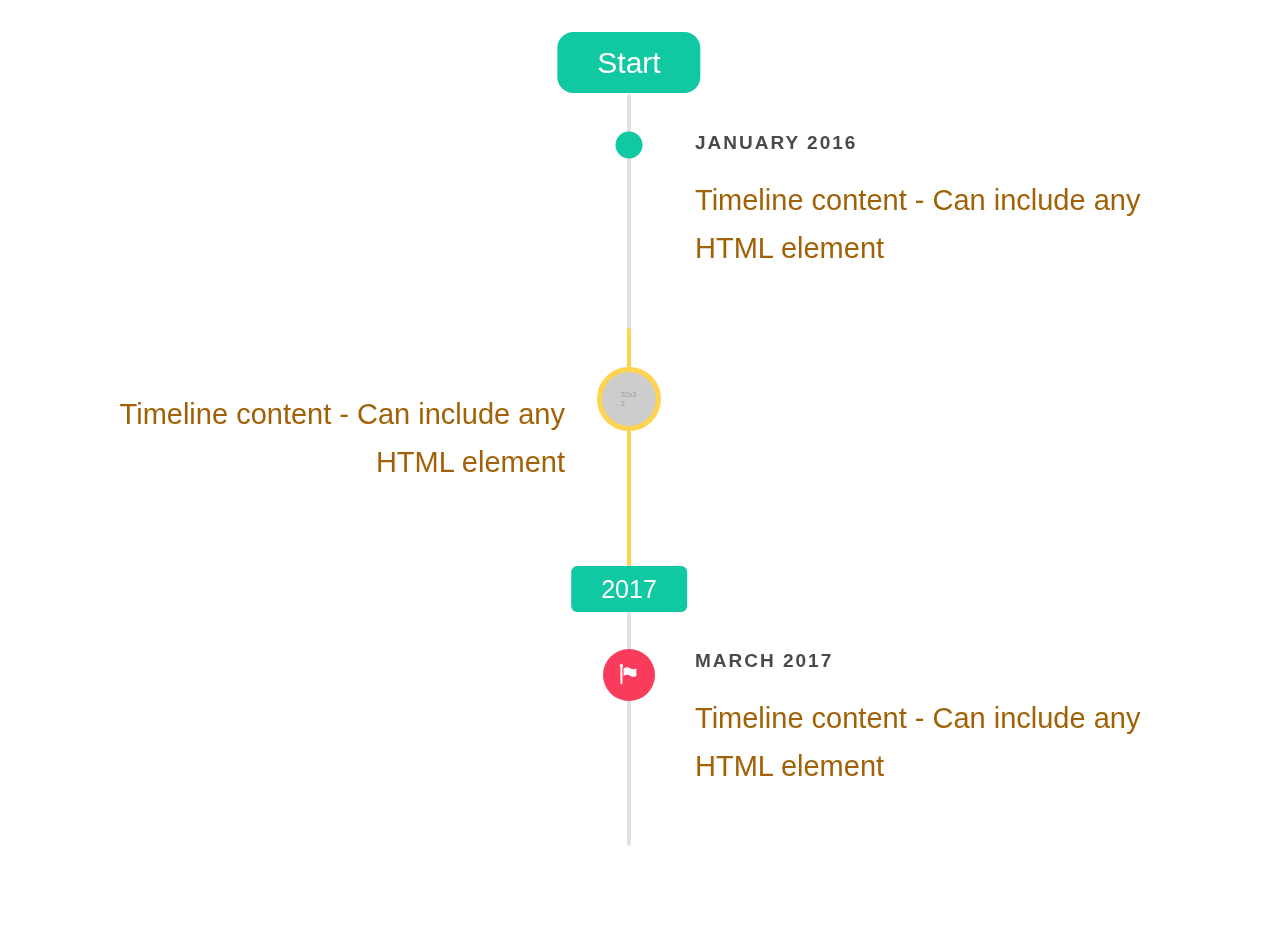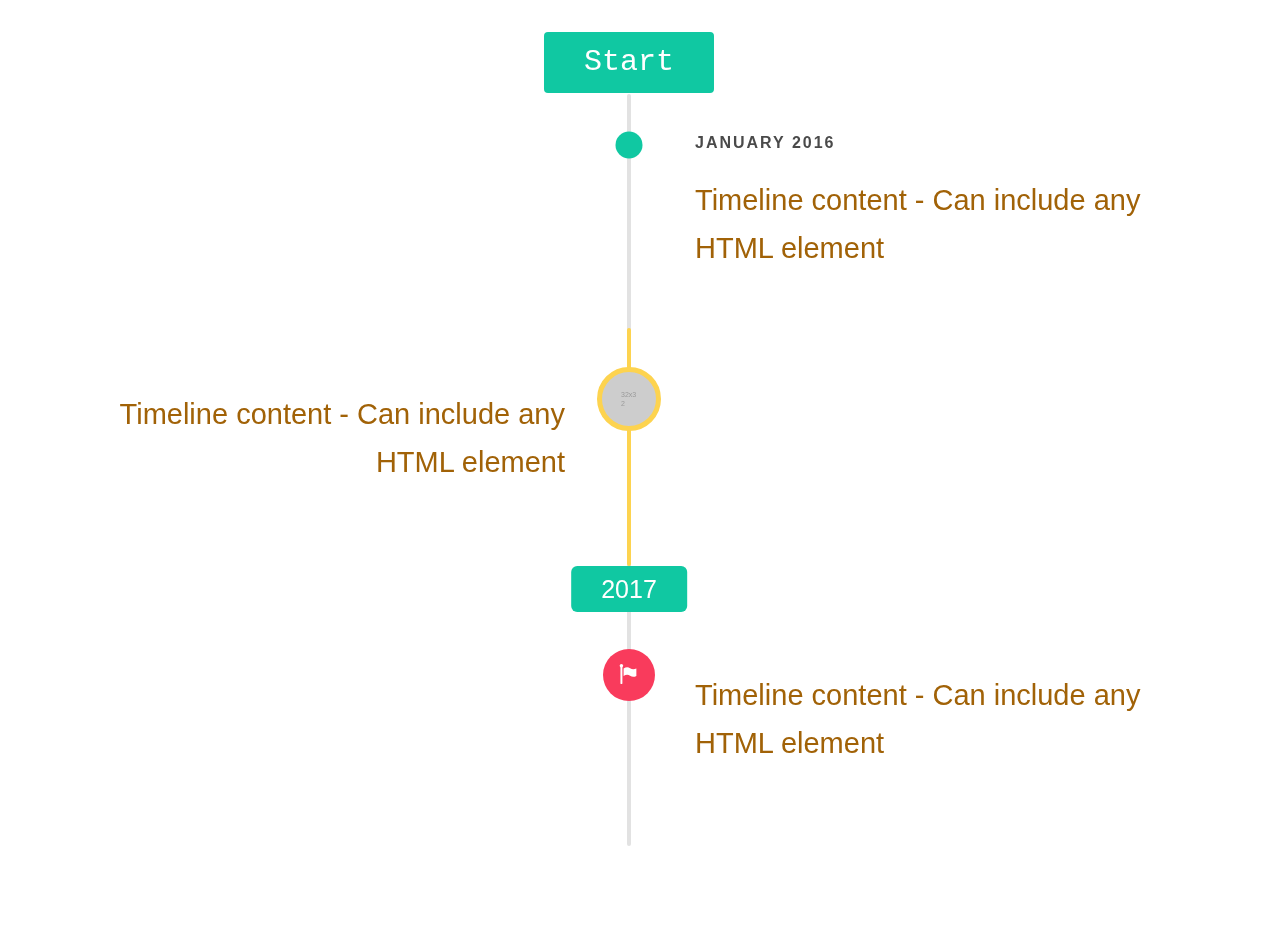--- a/index.html
+++ b/index.html
@@ -44,22 +44,21 @@
     background: #10c8a2;
     color: #ffffff;
     text-align: center;
     white-space: nowrap;
     box-sizing: border-box;
   }
   .flag-large {
     font-size: 30px;
     line-height: 37px;
     padding: 12px 40px;
-    border-radius: 4px;
-    font-family: Liberation Mono, monospace;
+    border-radius: 16px;
   }
   .flag-small {
     font-size: 25px;
     line-height: 32px;
     padding: 7px 30px;
     border-radius: 6px;
   }
   .flag-start { top: 32px; }
   .flag-year  { top: 566px; }
   .flag-end   { top: 848px; }
@@ -122,21 +121,21 @@
   .entry-left {
     right: 703px;
     text-align: right;
   }
   .entry-jan { top: 131px; }
   .entry-feb { top: 368px; }
   .entry-mar { top: 649px; }
 
   .entry-title {
     margin: 0;
-    font-size: 16px;
+    font-size: 19px;
     font-weight: 700;
     letter-spacing: 2px;
     color: #4a4a4a;
     line-height: 23px;
   }
   .entry-body {
     margin: 22px 0 0 0;
     font-size: 29px;
     line-height: 48px;
     color: #a16207;
@@ -174,17 +173,18 @@
       <svg viewBox="0 0 24 24" width="26" height="26" aria-hidden="true">
         <circle cx="5" cy="3.4" r="1.6" fill="#ffffff"></circle>
         <rect x="4.1" y="4.2" width="1.8" height="16.2" rx="0.9" fill="#ffffff"></rect>
         <path d="M7 6.1 C 9.2 4.6, 11.2 4.6, 13 5.8 C 14.8 7.0, 16.6 7.1, 18.8 6.0
                  L 18.8 12.9 C 16.6 14.0, 14.8 13.9, 13 12.7 C 11.2 11.5, 9.2 11.5, 7 13.0 Z" fill="#ffffff"></path>
       </svg>
     </span>
   </div>
 
   <div class="entry entry-right entry-mar">
+    <h4 class="entry-title">MARCH 2017</h4>
     <p class="entry-body">Timeline content - Can include any HTML element</p>
   </div>
 
 
 </div>
 
 </body></html>

